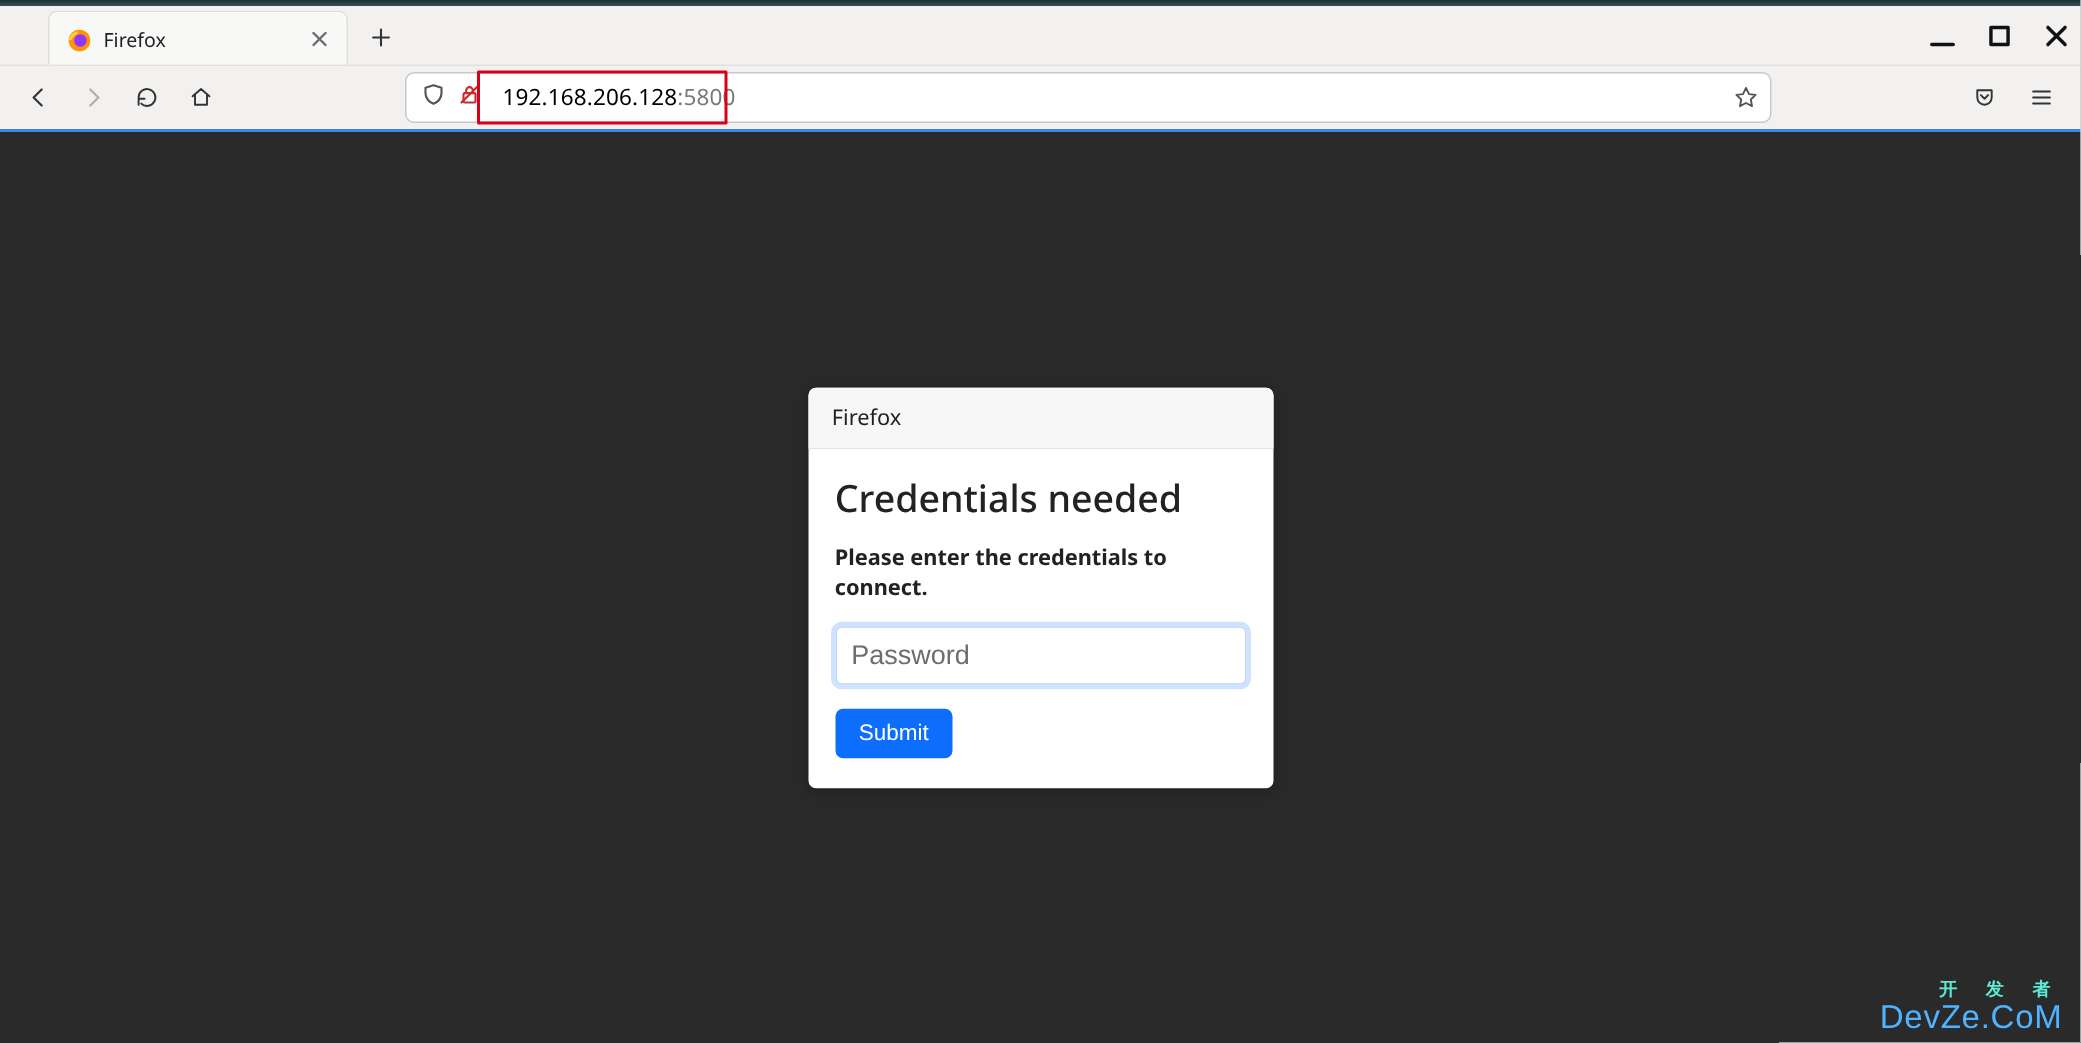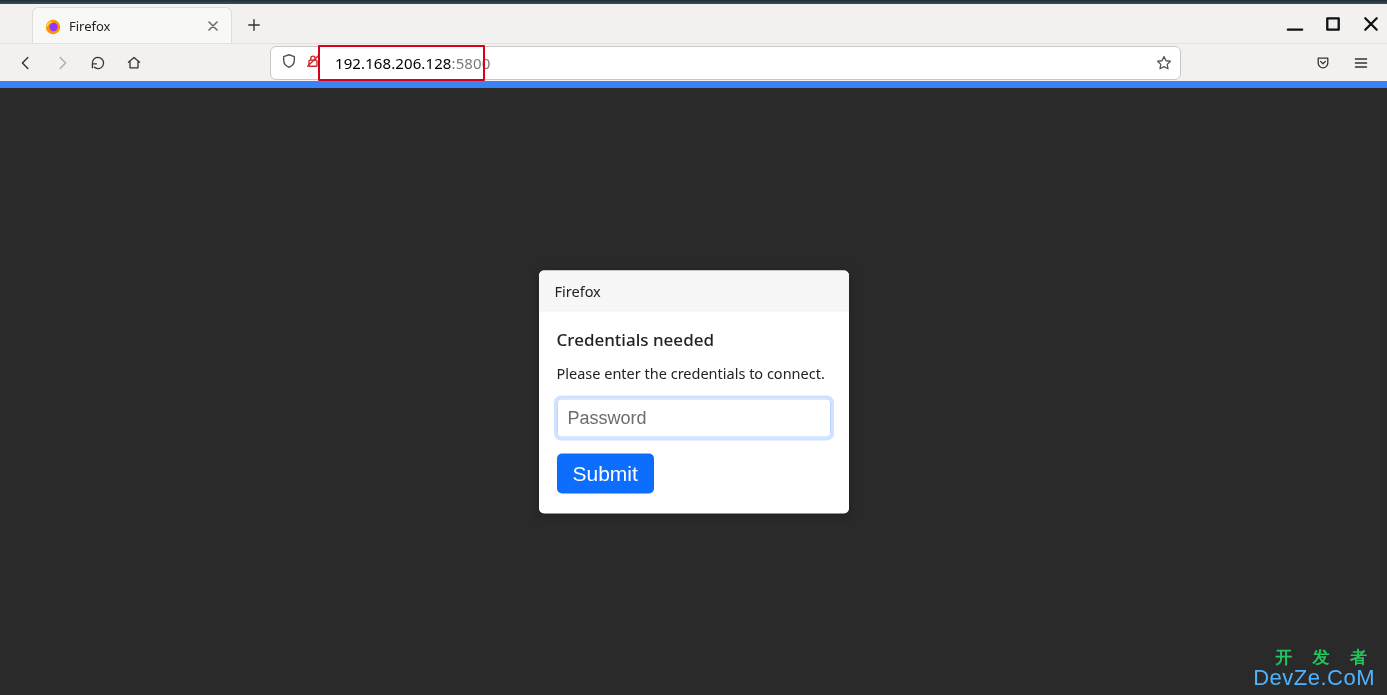--- a/index.html
+++ b/index.html
@@ -11,51 +11,51 @@
          background:#f8f8f7; border:1px solid #dedddc; border-bottom:none; border-radius:6px 6px 0 0; color:#222;}
   .tab .favicon { width:16px; height:16px; }
   .tab .label { font-size:13px; flex:1; }
   .tab .close { width:16px; height:16px; display:flex; align-items:center; justify-content:center; opacity:.65; cursor:pointer; }
   .newtab-btn { width:32px; height:32px; display:flex; align-items:center; justify-content:center; margin-left:6px; margin-bottom:2px;
                 cursor:pointer; color:#333; }
   .win-controls { position:absolute; right:6px; top:0; height:40px; display:flex; align-items:center; gap:18px; }
   .win-btn { width:20px; height:20px; display:flex; align-items:center; justify-content:center; cursor:pointer; color:#111; }
 
   
-  .nav-bar { height:44px; background:#f2f1f0; display:flex; align-items:center; padding:0 10px; border-bottom:7px solid #3b82f6; }
+  .nav-bar { height:44px; background:#f2f1f0; display:flex; align-items:center; padding:0 10px; border-bottom:2px solid #3b82f6; }
   .nav-btn { width:32px; height:32px; display:flex; align-items:center; justify-content:center; cursor:pointer; color:#333; border-radius:4px;}
   .nav-btn.disabled { opacity:.35; cursor:default; }
   .nav-gap { width:4px; }
   .url-box-wrap { flex:1; display:flex; align-items:center; margin:0 120px 0 120px; height:34px;
                   background:#fff; border:1px solid #c9c8c7; border-radius:6px; position:relative;}
   .url-box-wrap .left-icons{display:flex;align-items:center;gap:8px;padding:0 8px 0 10px;color:#555;}
   .url-box-wrap .left-icons svg{width:16px;height:16px;}
   .url-highlight{position:absolute;left:47px;top:-2px;height:36px;border:2px solid #d9001b;pointer-events:none;width:167px;border-radius:1px;}
   .url-text{flex:1;padding:0 4px;font-size:15px;letter-spacing:.1px;color:#000;outline:none;border:none;background:transparent;margin-left:2px;}
   .url-port{color:#7a7a7a;}
   .url-star{width:32px;display:flex;align-items:center;justify-content:center;color:#555;cursor:pointer;}
   .right-btns{display:flex;align-items:center;gap:6px;margin-left:6px;}
 
   
   .page { position:relative; width:100%; height:calc(695px - 4px - 40px - 44px); background:#2a2a2a; }
   .dialog { position:absolute; left:50%; top:50%; transform:translate(-50%,-50%); width:310px;
             background:#fff; border-radius:5px; box-shadow:0 2px 10px rgba(0,0,0,.25); color:#222; }
   .dialog-header{padding:10px 16px;border-bottom:1px solid #e5e5e5;font-size:14.5px;background:#f7f7f7;border-radius:5px 5px 0 0;}
   .dialog-body{padding:16px 18px 20px;}
-  .dialog-body h5{font-size:17px;font-weight:500;margin-bottom:12px;}
-  .dialog-body p{font-size:14.5px;margin-bottom:16px;}
+  .dialog-body h5{font-size:25px;font-weight:500;margin-bottom:12px;}
+  .dialog-body p{font-size:14.5px;margin-bottom:16px;font-weight:bold;}
   .pw-input{width:100%;padding:8px 10px;font-size:18px;color:#555;border:1px solid #b8d4ff;border-radius:4px;
             outline:3px solid #cfe3ff;outline-offset:0;}
   .pw-input::placeholder{color:#6d6d6d;}
   .submit-btn{margin-top:16px;padding:8px 16px;background:#0d6efd;color:#fff;border:none;border-radius:5px;
-              font-size:21px;cursor:pointer;}
+              font-size:15px;cursor:pointer;}
 
   
   .watermark{position:absolute;right:12px;bottom:6px;text-align:right;line-height:1.05;pointer-events:none;}
-  .watermark .cn{font-size:17px;letter-spacing:8px;color:#22c55e;font-weight:600;}
+  .watermark .cn{font-size:12px;letter-spacing:8px;color:#5eead4;font-weight:600;}
   .watermark .en{font-size:22px;letter-spacing:.5px;color:#4fb3ff;font-weight:400;font-family:Arial,sans-serif;}
 
   svg{stroke:currentColor;fill:none;stroke-width:1.6;stroke-linecap:round;stroke-linejoin:round;}
 </style>
 </head>
 <body>
 
 <div class="title-strip"></div>
 
 <div class="tab-strip">

